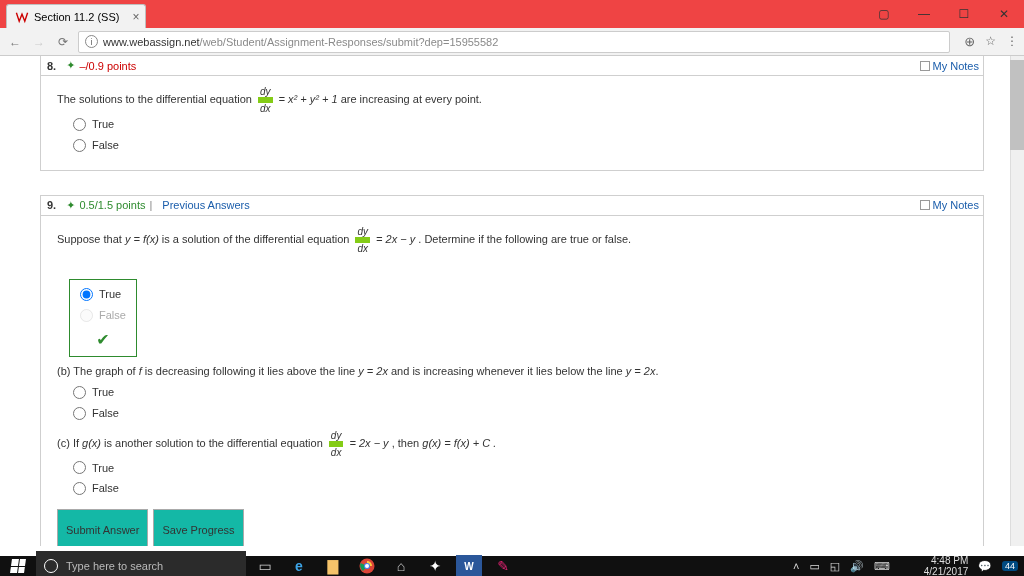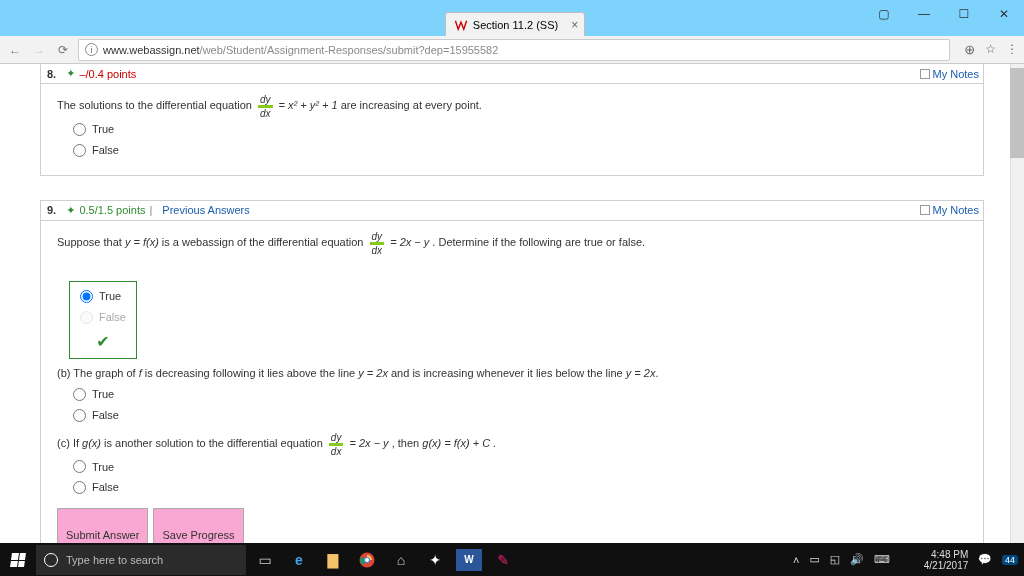--- a/index.html
+++ b/index.html
@@ -1,18 +1,18 @@
 <!DOCTYPE html>
 <html><head>
 <meta charset="utf-8">
 <style>
   * { margin:0; padding:0; box-sizing:border-box; font-family:"Segoe UI",Arial,sans-serif; }
   html,body { width:1024px; height:576px; overflow:hidden; background:#fff; }
   
-  .tabstrip { height:36px; background:#7dd3fc; display:flex; align-items:flex-end; position:relative;justify-content:center; }
+  .tabstrip { height:28px; background:#ef4444; display:flex; align-items:flex-end; position:relative; }
   .tab { height:24px; background:#f2f2f2; border:1px solid #bfbfbf; border-bottom:none; border-top-left-radius:3px; border-top-right-radius:3px; margin-left:6px; padding:0 26px 0 8px; font-size:11px; display:flex; align-items:center; position:relative; }
   .tab .favicon { width:14px; height:14px; margin-right:5px; }
   .tab .close { position:absolute; right:6px; font-size:12px; color:#666; }
   .winbtns { position:absolute; right:0; top:0; display:flex; height:28px; }
   .winbtns div { width:40px; display:flex; align-items:center; justify-content:center; font-size:12px; color:#333; }
   .addrrow { height:28px; background:#f2f2f2; border-bottom:1px solid #ccc; display:flex; align-items:center; padding:0 6px; gap:6px; font-size:12px; color:#555; }
   .navbtn { width:18px; text-align:center; color:#777; }
   .addrbox { flex:1; height:22px; border:1px solid #ccc; border-radius:2px; background:#fff; display:flex; align-items:center; padding:0 6px; font-size:11px; color:#555; overflow:hidden; white-space:nowrap; }
   .addrbox .info { border:1px solid #888; border-radius:50%; width:13px; height:13px; display:flex; align-items:center; justify-content:center; font-size:9px; color:#666; margin-right:5px; }
   .addrbox .path { color:#8a8a8a; }
@@ -28,29 +28,29 @@
   .pts-green { color:#2e8b2e; margin-right:4px; }
   .pts-red { color:#c00; }
   .pts-gray { color:#888; }
   .prevans { color:#1a5dab; margin-left:10px; }
   .mynotes { position:absolute; right:4px; color:#1a5dab; display:flex; align-items:center; gap:3px; }
   .mynotes .box { width:10px; height:10px; border:1px solid #999; background:#fff; }
   .cardbody { padding:10px 16px 14px 16px; line-height:1.9; }
   .opt { display:flex; align-items:center; gap:6px; margin-left:16px; }
   .opt input { margin:0; }
   .frac { display:inline-block; vertical-align:middle; text-align:center; font-style:italic; line-height:1.1; margin:0 3px; }
-  .frac .n { display:block; border-bottom:3px solid #84cc16; font-size:10px; padding:0 2px; }
+  .frac .n { display:block; border-bottom:6px solid #84cc16; font-size:10px; padding:0 2px; }
   .frac .d { display:block; font-size:10px; padding:0 2px; }
   i.m { font-style:italic; }
   .answered { border:1px solid #2e8b2e; padding:4px 10px 0 10px; margin:4px 0 4px 12px; display:inline-block; }
   .check { color:#2e8b2e; font-size:16px; text-align:center; }
   .btnrow { margin-top:10px; }
-  .btn { display:inline-block; background:#f9a8d4; border:1px solid #aaa; padding:16px 8px; font-size:11px; color:#333; margin-right:2px; }
-  
-  .taskbar { position:absolute; bottom:0; left:0; width:1024px; height:33px; background:#101010; display:flex; align-items:center; color:#fff; font-size:11px; }
+  .btn { display:inline-block; background:#14b8a6; border:1px solid #aaa; padding:10px 8px; font-size:11px; color:#333; margin-right:2px; }
+  
+  .taskbar { position:absolute; bottom:0; left:0; width:1024px; height:20px; background:#101010; display:flex; align-items:center; color:#fff; font-size:11px; }
   .taskbar .start { width:36px; display:flex; align-items:center; justify-content:center; }
   .taskbar .search { display:flex; align-items:center; height:30px; background:#2b2b2b; padding:0 10px 0 8px; gap:8px; color:#bbb; width:210px; }
   .taskbar .search .ring { width:14px; height:14px; border:1.5px solid #fff; border-radius:50%; }
   .tbicons { display:flex; align-items:center; height:30px; gap:8px; margin-left:6px; }
   .tbicons .ico { width:26px; height:22px; display:flex; align-items:center; justify-content:center; font-size:14px; }
   .tray { margin-left:auto; display:flex; align-items:center; gap:10px; padding-right:6px; color:#ddd; }
   .tray .clock { text-align:right; font-size:10px; line-height:1.1;margin-left:24px; }
   .badge44 { background:#004a80; color:#fff; border-radius:3px; padding:0 3px; font-size:9px; position:relative; }
   
   .winlogo { width:14px; height:14px; display:grid; grid-template-columns:1fr 1fr; grid-template-rows:1fr 1fr; gap:1px; transform:skewX(-8deg); }
@@ -94,21 +94,21 @@
 <div class="page">
   <div class="scrollgutter">
     <div class="scrollthumb"></div>
   </div>
   <div class="content">
 
     <div class="card" style="margin-top:-1px;">
       <div class="cardhead">
         <span class="qnum">8.</span>
         <span class="pts-green">✦</span>
-        <span class="pts-red">–/0.4 points</span>
+        <span class="pts-red">–/0.9 points</span>
         <span class="mynotes">
             <span class="box"></span>
             <span>My Notes</span>
           </span>
       </div>
       <div class="cardbody">
         <div>
           <span>The solutions to the differential equation </span>
           <span class="frac"><span class="n">dy</span><span class="d">dx</span></span>
           <i class="m"> = x² + y² + 1</i>
@@ -132,21 +132,21 @@
         <span class="pts-green">0.5/1.5 points</span>
         <span class="pts-gray"> | </span>
         <span class="prevans">Previous Answers</span>
         <span class="mynotes">
             <span class="box"></span>
             <span>My Notes</span>
           </span>
       </div>
       <div class="cardbody">
         <div>
-          <span>Suppose that </span><i class="m">y = f(x)</i><span> is a webassign of the differential equation </span>
+          <span>Suppose that </span><i class="m">y = f(x)</i><span> is a solution of the differential equation </span>
           <span class="frac"><span class="n">dy</span><span class="d">dx</span></span>
           <i class="m"> = 2x − y</i>
           <span> . Determine if the following are true or false.</span>
         </div>
         <br>
         <div class="answered">
           <div class="opt" style="margin-left:0;">
               <input type="radio" checked="" style="">
               <span>True</span>
             </div>

